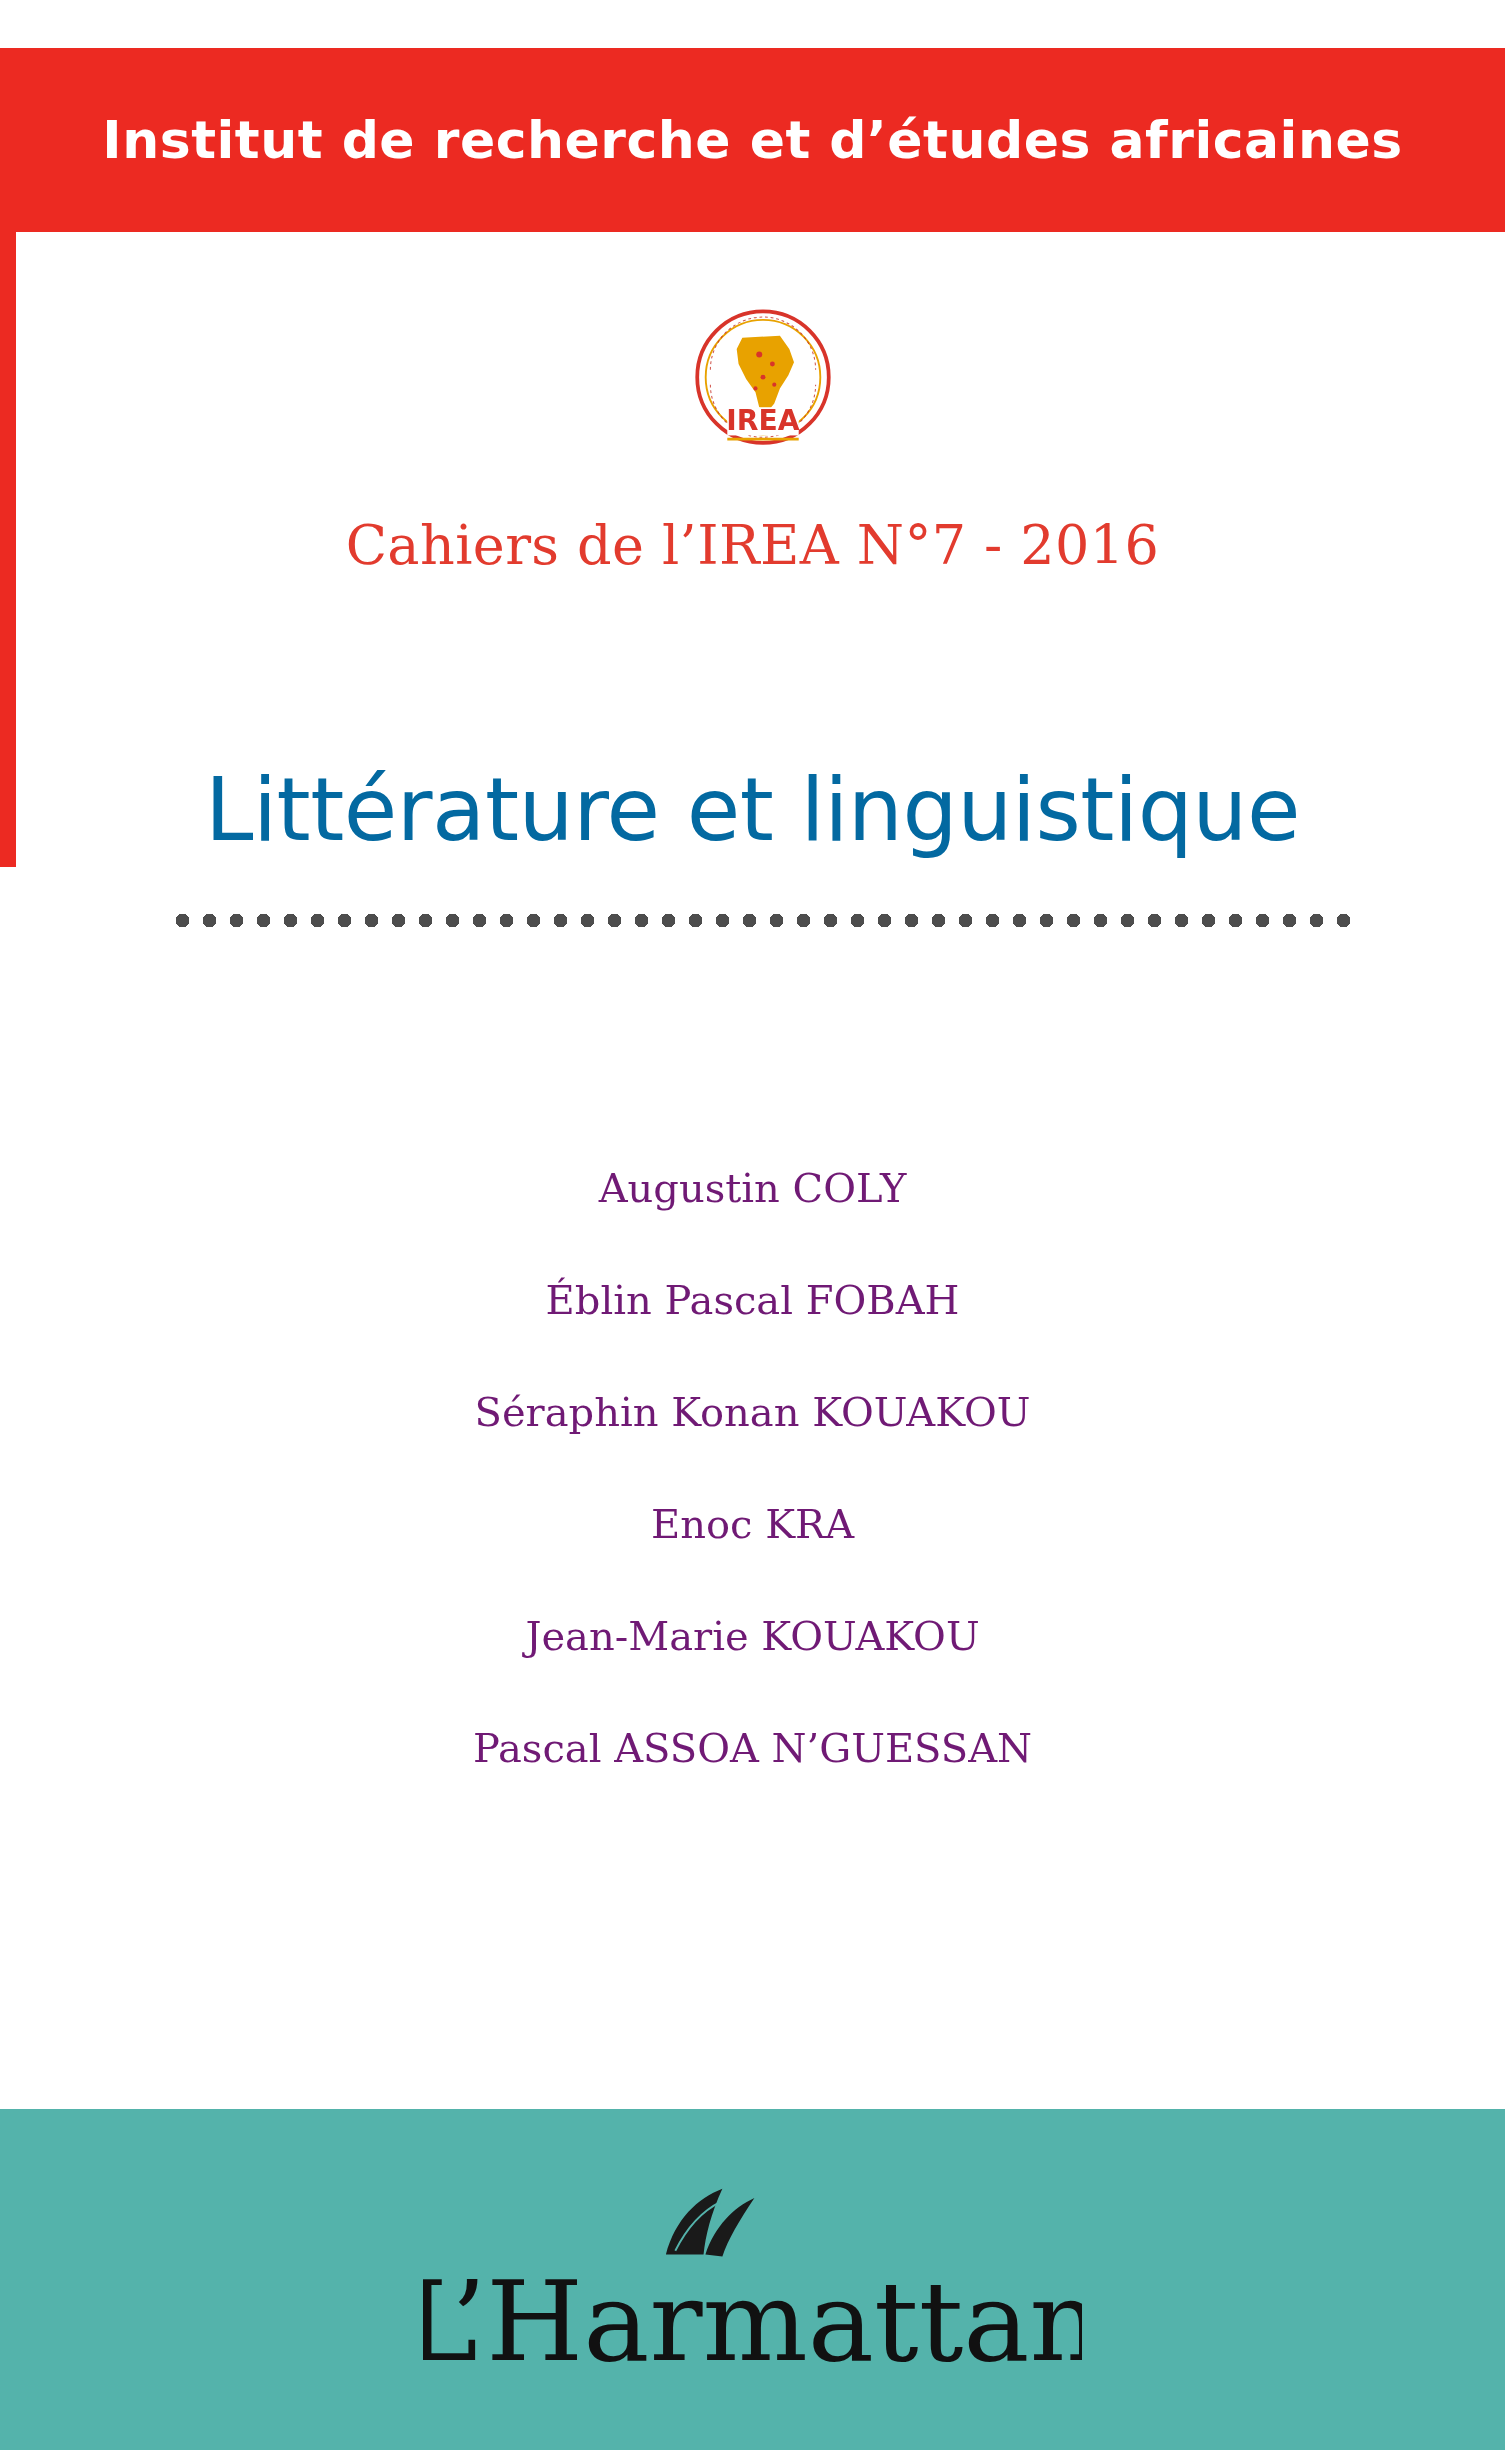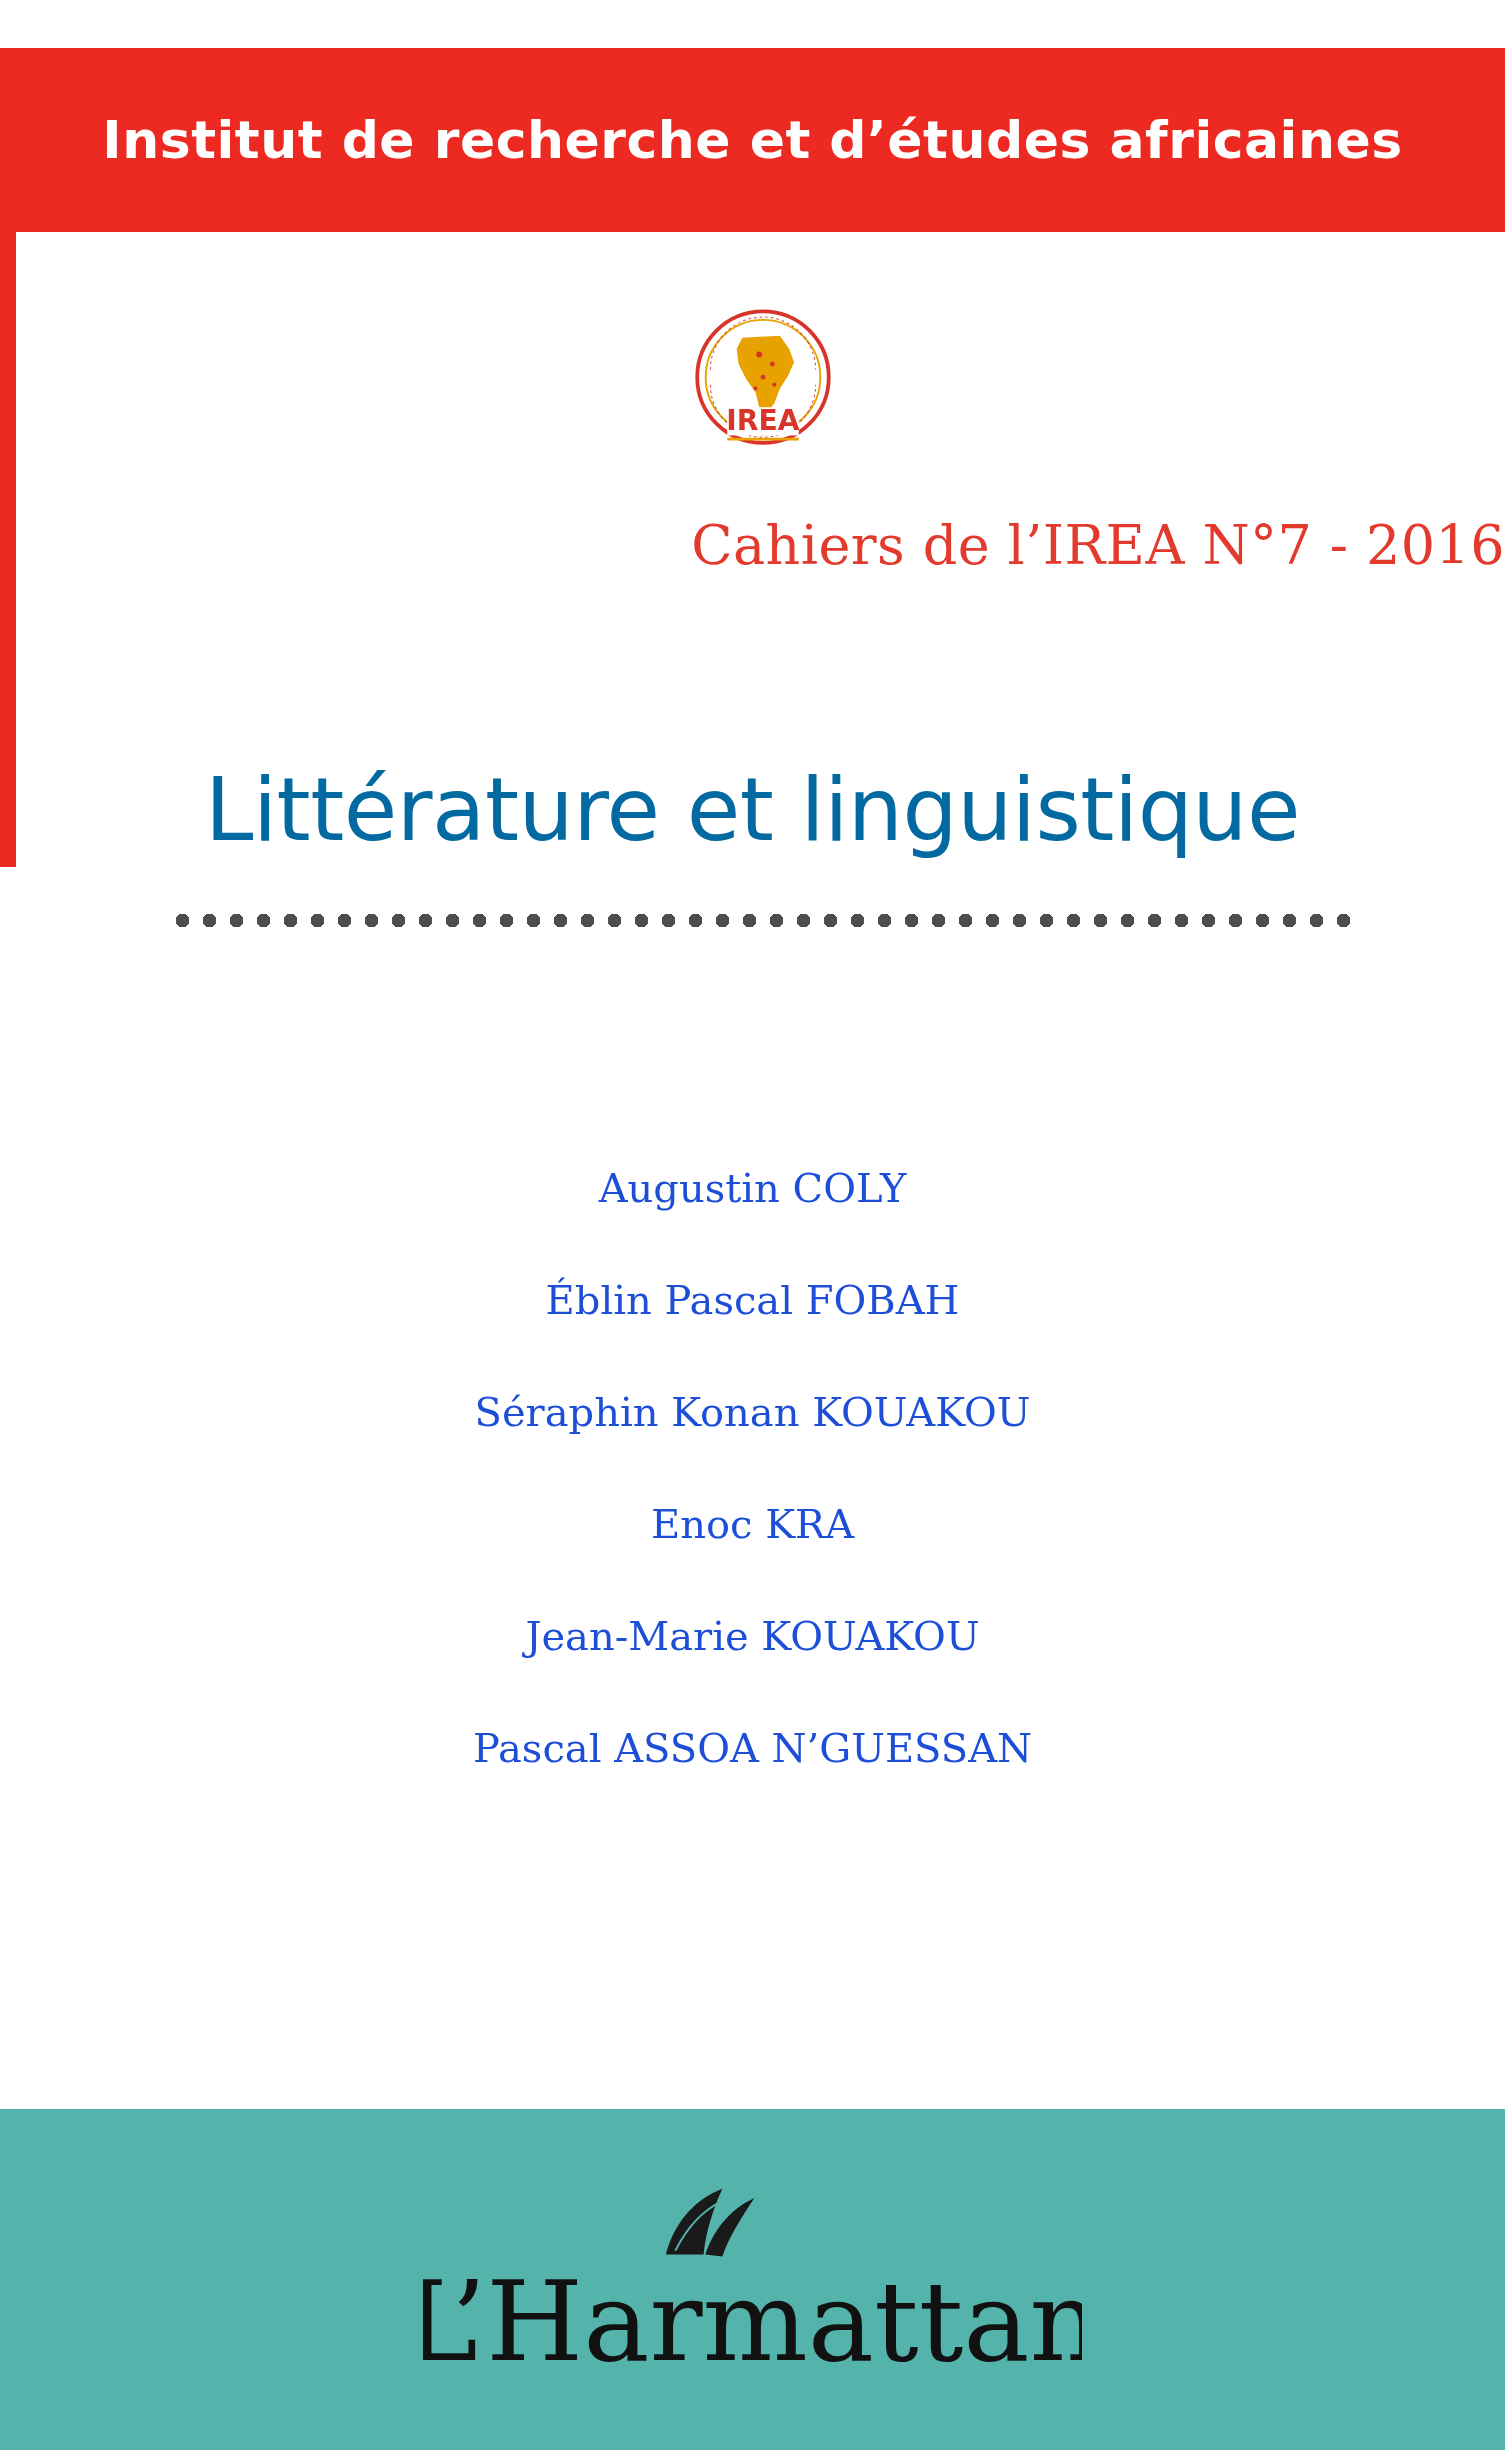--- a/index.html
+++ b/index.html
@@ -69,21 +69,21 @@
     width: 188px;
     height: 171px;
   }
   .logo svg { display: block; }
   
   .series-line {
     position: absolute;
     left: 0;
     top: 466px;
     width: 1505px;
-    text-align: right;
+    text-align: center;
     color: #e23b2e;
     font-family: "DejaVu Serif", serif;
     font-size: 54px;
     font-weight: 400;
     letter-spacing: 0.4px;
     white-space: nowrap;
   }
   
   .main-title {
     position: absolute;
@@ -114,21 +114,21 @@
   .authors {
     position: absolute;
     left: 0;
     top: 1120px;
     width: 1505px;
     display: flex;
     flex-direction: column;
     align-items: center;
   }
   .author {
-    color: #1d4ed8;
+    color: #701a75;
     font-family: "DejaVu Serif", serif;
     font-size: 40px;
     font-weight: 400;
     line-height: 1;
     padding: 0 0 72px 0;
     white-space: nowrap;
   }
   .author:last-child { padding-bottom: 0; }
   
   .bottom-band {

